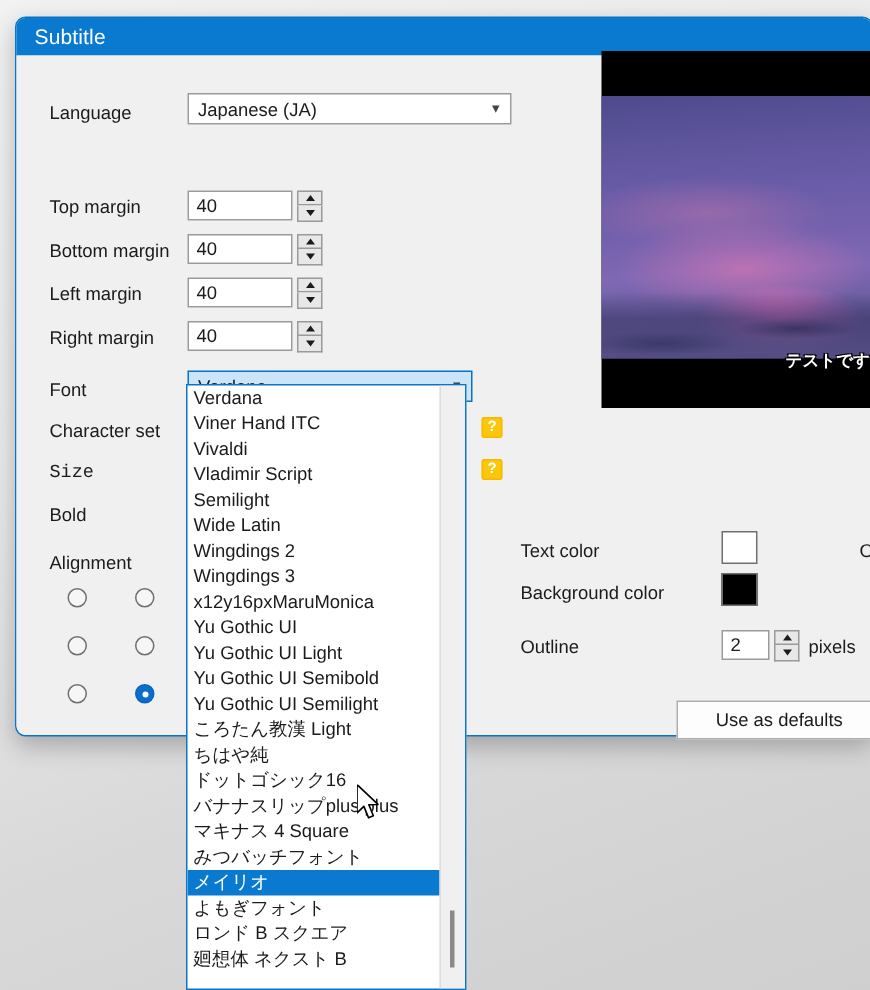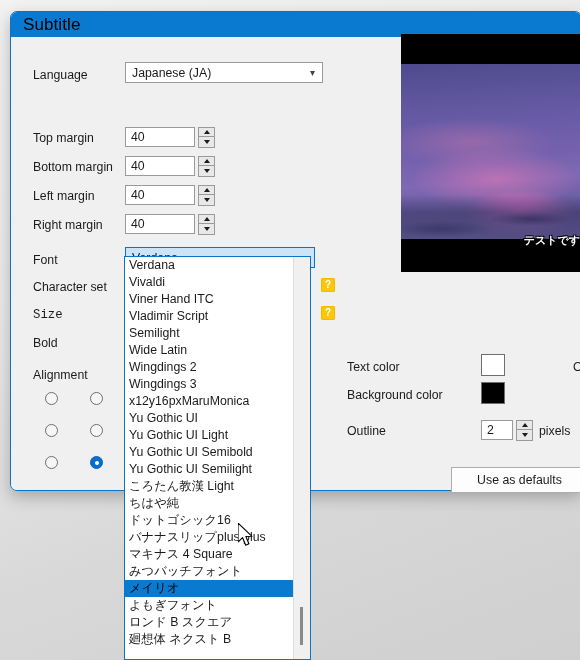--- a/index.html
+++ b/index.html
@@ -25,22 +25,22 @@
     box-sizing: border-box;
     box-shadow: 0 6px 16px rgba(0,0,0,0.25);
     overflow: visible;
   }
   #titlebar {
     position: absolute;
     left: 0; top: 0;
     width: 100%; height: 25px;
     background: #0a7ad0;
     border-radius: 6px 6px 0 0;
-    color: #000000;
-    font-size: 17px;
+    color: #ffffff;
+    font-size: 14px;
     line-height: 25px;
     padding-left: 12px;
     box-sizing: border-box;
     letter-spacing: .1px;
   }
   #dlgbody {
     position: absolute;
     left: 0; top: 25px; right: 0; bottom: 0;
     background: #f0f0f0;
     border-radius: 0 0 6px 6px;
@@ -229,21 +229,21 @@
     height: 17px;
     line-height: 17px;
     font-size: 12.3px;
     color: #1b1b1b;
     padding-left: 4px;
     white-space: nowrap;
     box-sizing: border-box;
   }
   .item.hl {
     background: #0a7ad0;
-    color: #000000;
+    color: #ffffff;
   }
   #sbtrack {
     position: absolute;
     right: 0; top: 0;
     width: 16px; height: 100%;
     background: #f0f0f0;
     border-left: 1px solid #ddd;
   }
   #sbthumb {
     position: absolute;
@@ -266,21 +266,21 @@
 
   <div id="dialog">
 
     <div id="titlebar">
       <span>Subtitle</span>
     </div>
 
     <div id="dlgbody">
 
       <div class="lbl" style="left:22px; top:31px;text-align:right;">Language</div>
-      <div class="combo" style="left:114px; top:25px; width:198px; height:21px;">
+      <div class="combo" style="left:114px; top:25px; width:216px; height:21px;">
         <span>Japanese (JA)</span>
         <span class="chev">▾</span>
       </div>
 
       <div class="lbl" style="left:22px; top:94px;">Top margin</div>
       <div class="spinedit" style="left:114px; top:90px; width:70px; height:20px;">40</div>
       <div class="spinner" style="left:187px; top:90px;">
         <div class="up">
             <span class="ar"></span>
           </div>
@@ -372,22 +372,22 @@
     <div id="preview" style="left:390px; top:22px;">
       <div id="previewimg"></div>
       <div id="subtext">テストです</div>
     </div>
 
   </div>
 
   <div id="dropdown">
     <div id="dropitems">
         <div class="item">Verdana</div>
+        <div class="item">Viner Hand ITC</div>
         <div class="item">Vivaldi</div>
-        <div class="item">Viner Hand ITC</div>
         <div class="item">Vladimir Script</div>
         <div class="item">Semilight</div>
         <div class="item">Wide Latin</div>
         <div class="item">Wingdings 2</div>
         <div class="item">Wingdings 3</div>
         <div class="item">x12y16pxMaruMonica</div>
         <div class="item">Yu Gothic UI</div>
         <div class="item">Yu Gothic UI Light</div>
         <div class="item">Yu Gothic UI Semibold</div>
         <div class="item">Yu Gothic UI Semilight</div>

